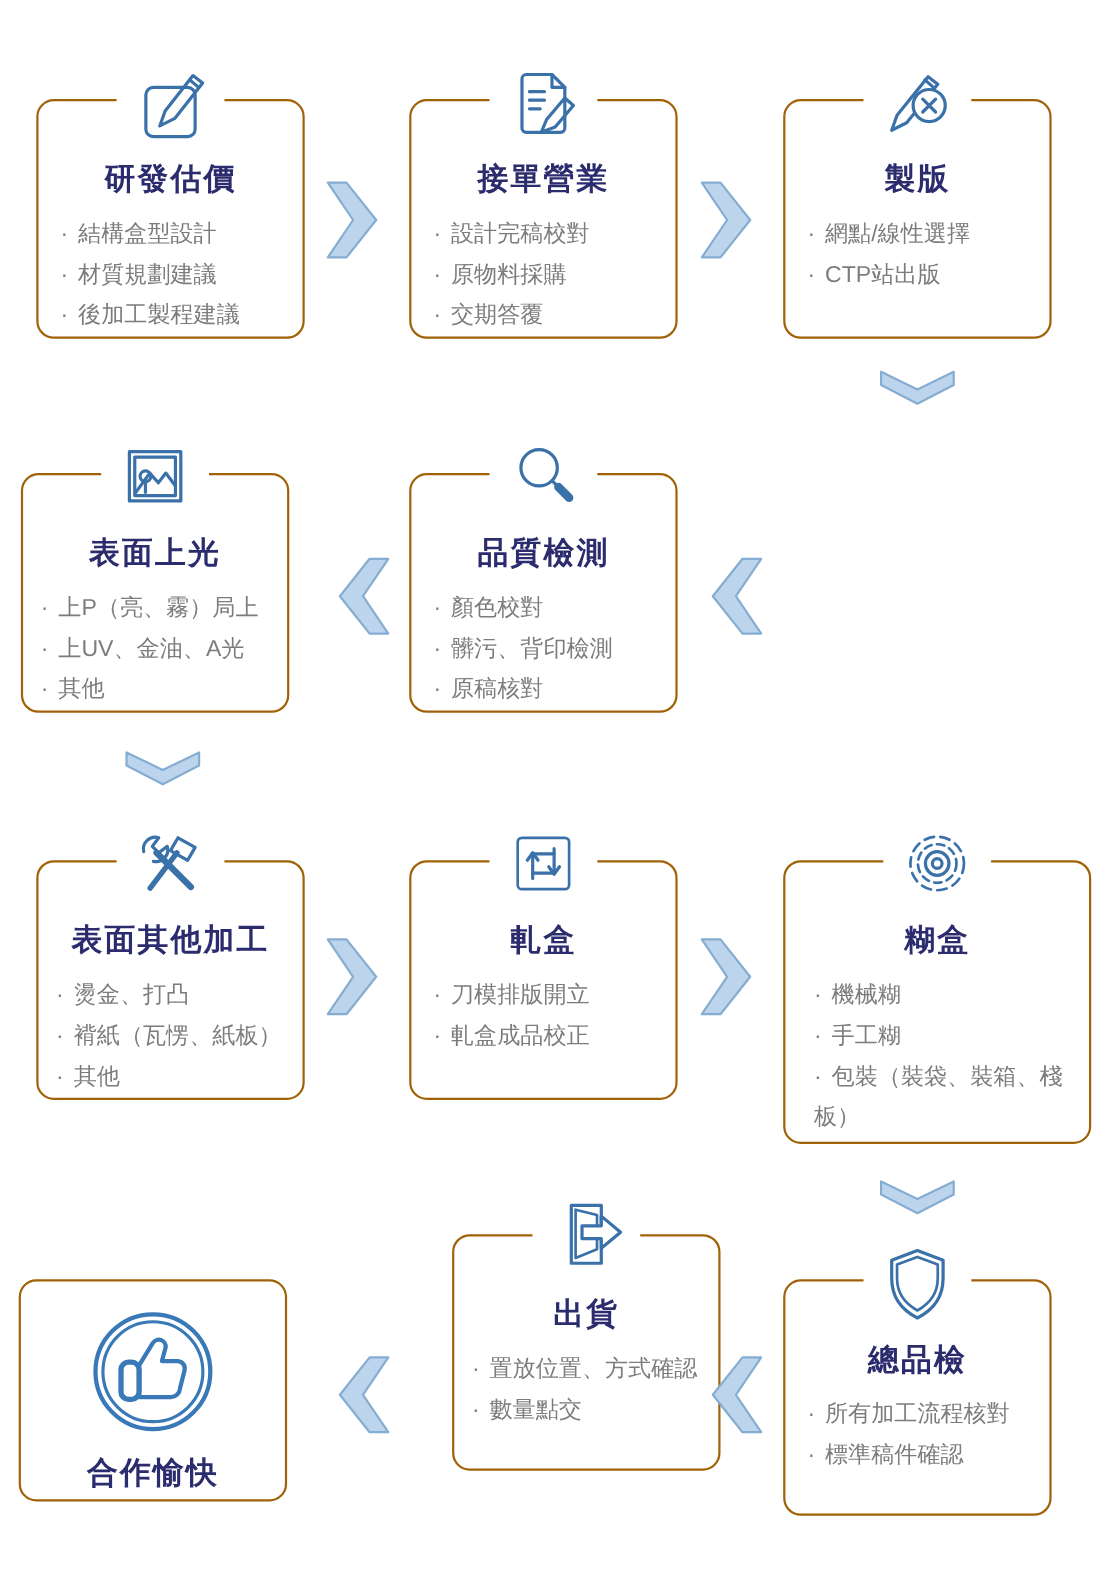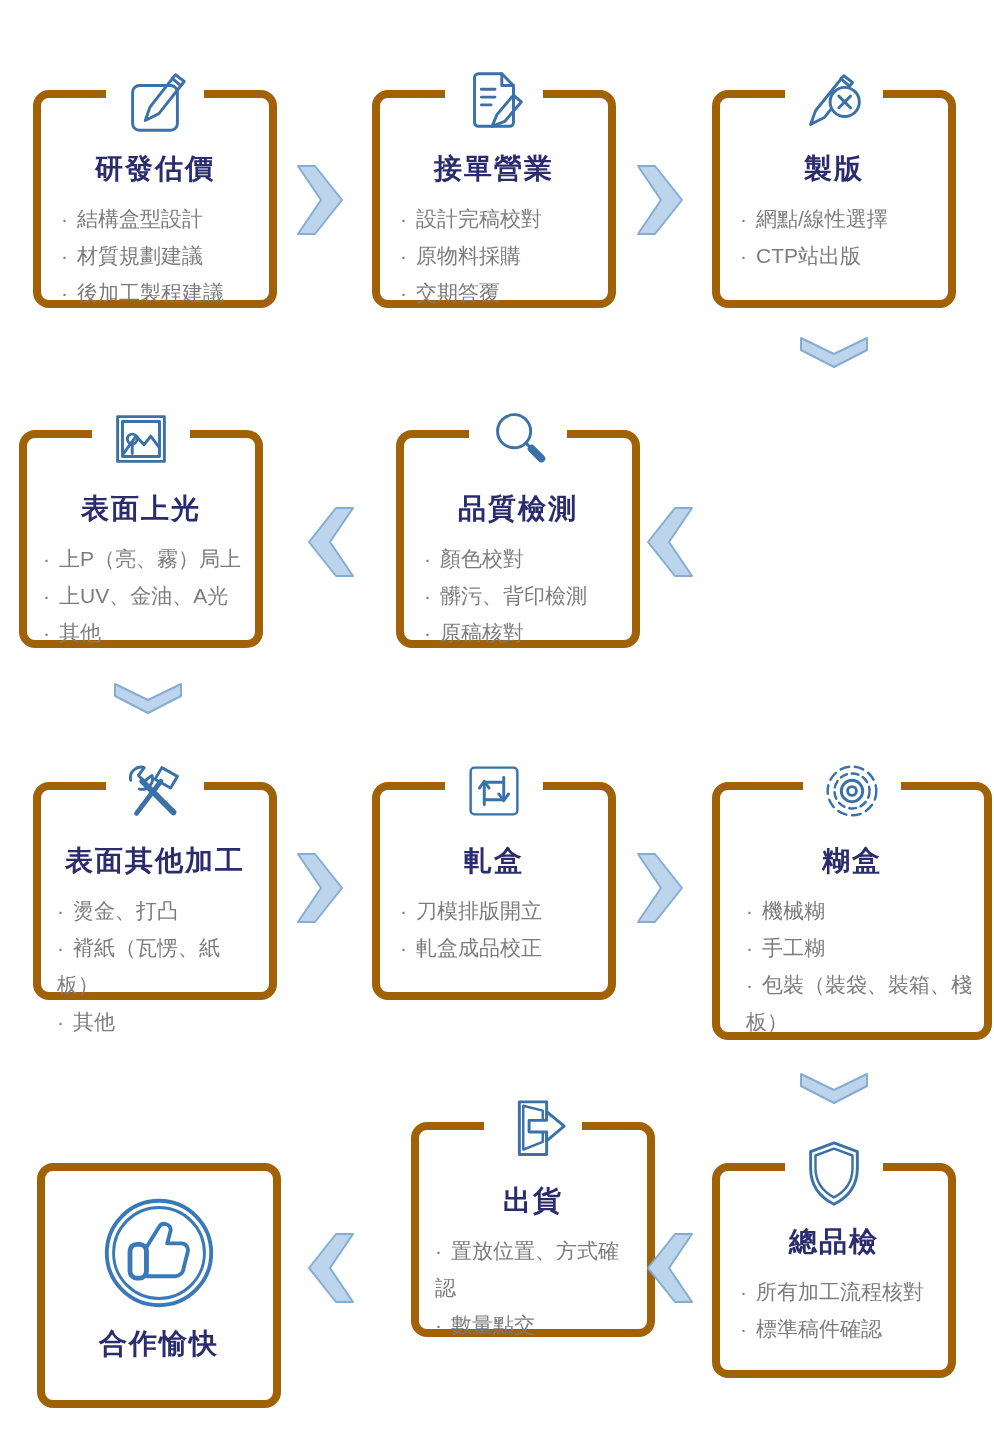--- a/index.html
+++ b/index.html
@@ -2,21 +2,21 @@
 <html><head>
 <meta charset="utf-8">
 <style>
   html,body { margin:0; padding:0; background:#ffffff; }
   .canvas {
     position:relative; width:994px; height:1440px; background:#ffffff;
     font-family:"Liberation Sans","DejaVu Sans",sans-serif; overflow:hidden;
   }
   .card {
     position:absolute; box-sizing:border-box; background:#ffffff;
-    border:8px solid #a16207; border-radius:16px;
+    border:2px solid #a16207; border-radius:16px;
   }
   .card-icon {
     position:absolute; top:-36px; left:50%; transform:translateX(-50%);
     background:#ffffff; padding:0 12px; line-height:0;
   }
   .card-icon svg { stroke:#3a71a9; fill:none; stroke-width:3; stroke-linecap:round; stroke-linejoin:round; }
   .card h3 {
     margin:52px 8px 0; text-align:center; font-size:28px; font-weight:bold;
     color:#2b2c6e; letter-spacing:2px;
   }
@@ -122,21 +122,21 @@
       <li>其他</li>
     </ul>
   </div>
 
   <div class="arrow" style="left:307px;top:506px;">
     <svg width="48" height="72" viewBox="0 0 48 72">
         <polygon points="46,2 29,2 2,36 29,70 46,70 23,36"></polygon>
       </svg>
   </div>
 
-  <div class="card" style="left:372px;top:430px;width:244px;height:218px;margin-left:24px;">
+  <div class="card" style="left:372px;top:430px;width:244px;height:218px;">
     <span class="card-icon">
       <svg viewBox="0 0 76 76" width="74" height="74">
         <circle cx="34" cy="30" r="17"></circle>
         <path d="M46 42 L51 47"></path>
         <path d="M52 48 L62 58" stroke-width="8"></path>
       </svg>
     </span>
     <h3>品質檢測</h3>
     <ul>
       <li>顏色校對</li>
@@ -220,21 +220,21 @@
       <li>包裝（裝袋、裝箱、棧板）</li>
     </ul>
   </div>
 
   <div class="arrow" style="left:799px;top:1072px;">
     <svg width="70" height="34" viewBox="0 0 70 34">
         <polygon points="2,2 35,18 68,2 68,14 35,31 2,14"></polygon>
       </svg>
   </div>
 
-  <div class="card card-final" style="left:37px;top:1163px;width:244px;height:245px;">
+  <div class="card card-final" style="left:17px;top:1163px;width:244px;height:202px;">
     <span class="final-icon">
       <svg viewBox="0 0 120 120" width="116" height="116">
         <circle cx="60" cy="60" r="54"></circle>
         <circle cx="60" cy="60" r="47" stroke-width="3"></circle>
         <rect x="30" y="51" width="17" height="35" rx="7" stroke-width="5"></rect>
         <path d="M47 84 V54 L60 33 a6.5 6.5 0 0 1 12 4 l-3.5 13 H83 a7 7 0 0 1 6.8 8.6 l-4.3 17 A9 9 0 0 1 77 84 Z"></path>
       </svg>
     </span>
     <h3>合作愉快</h3>
   </div>

